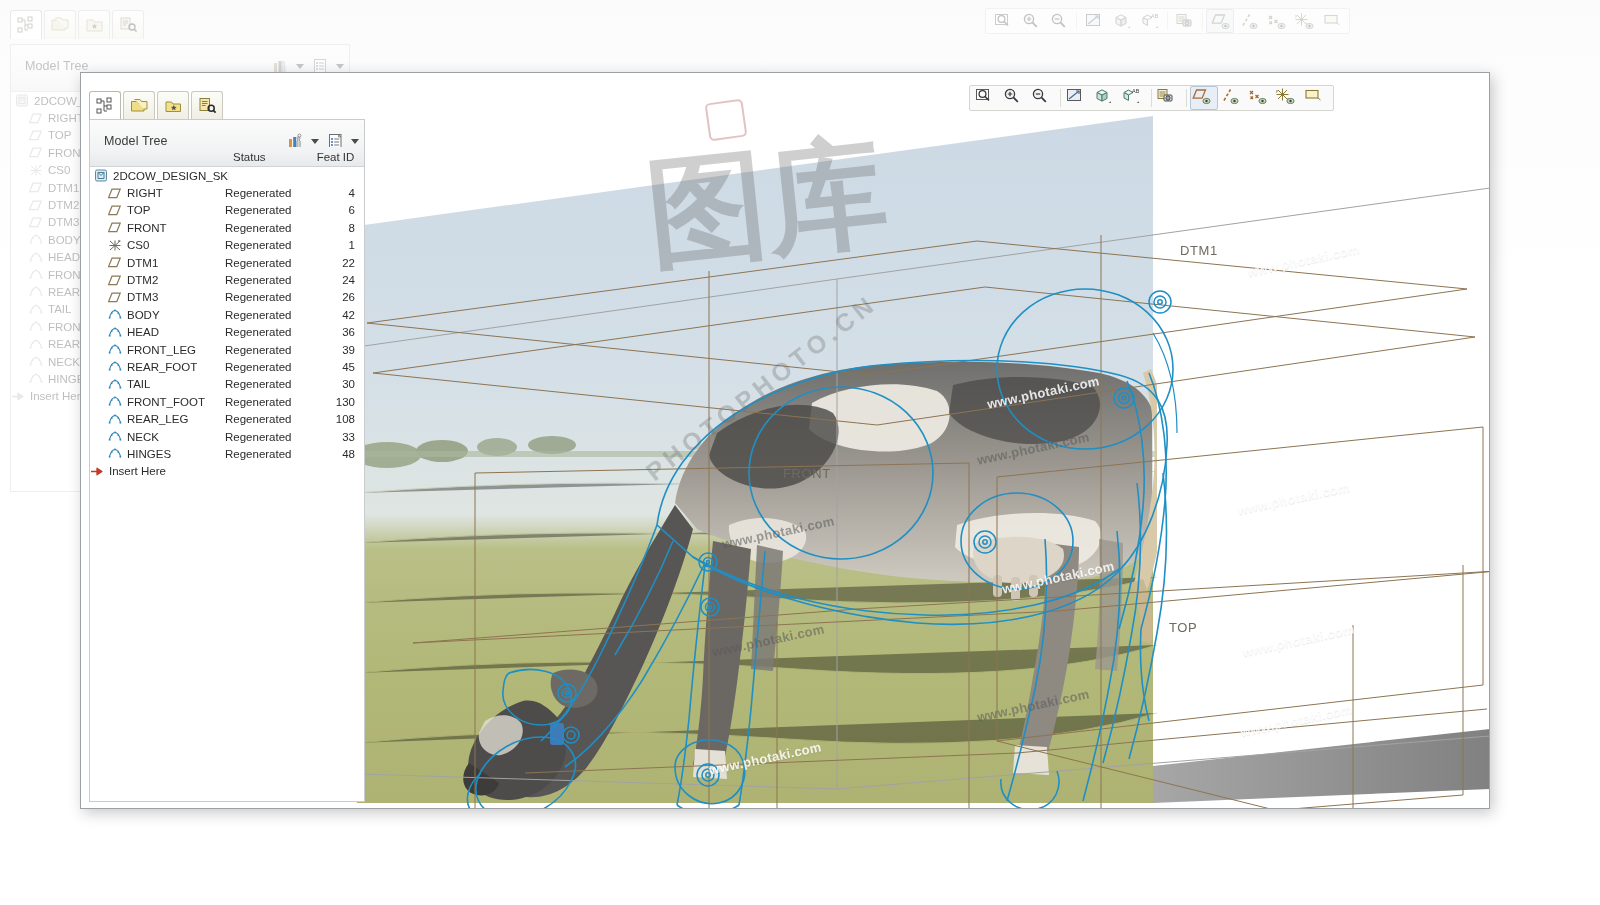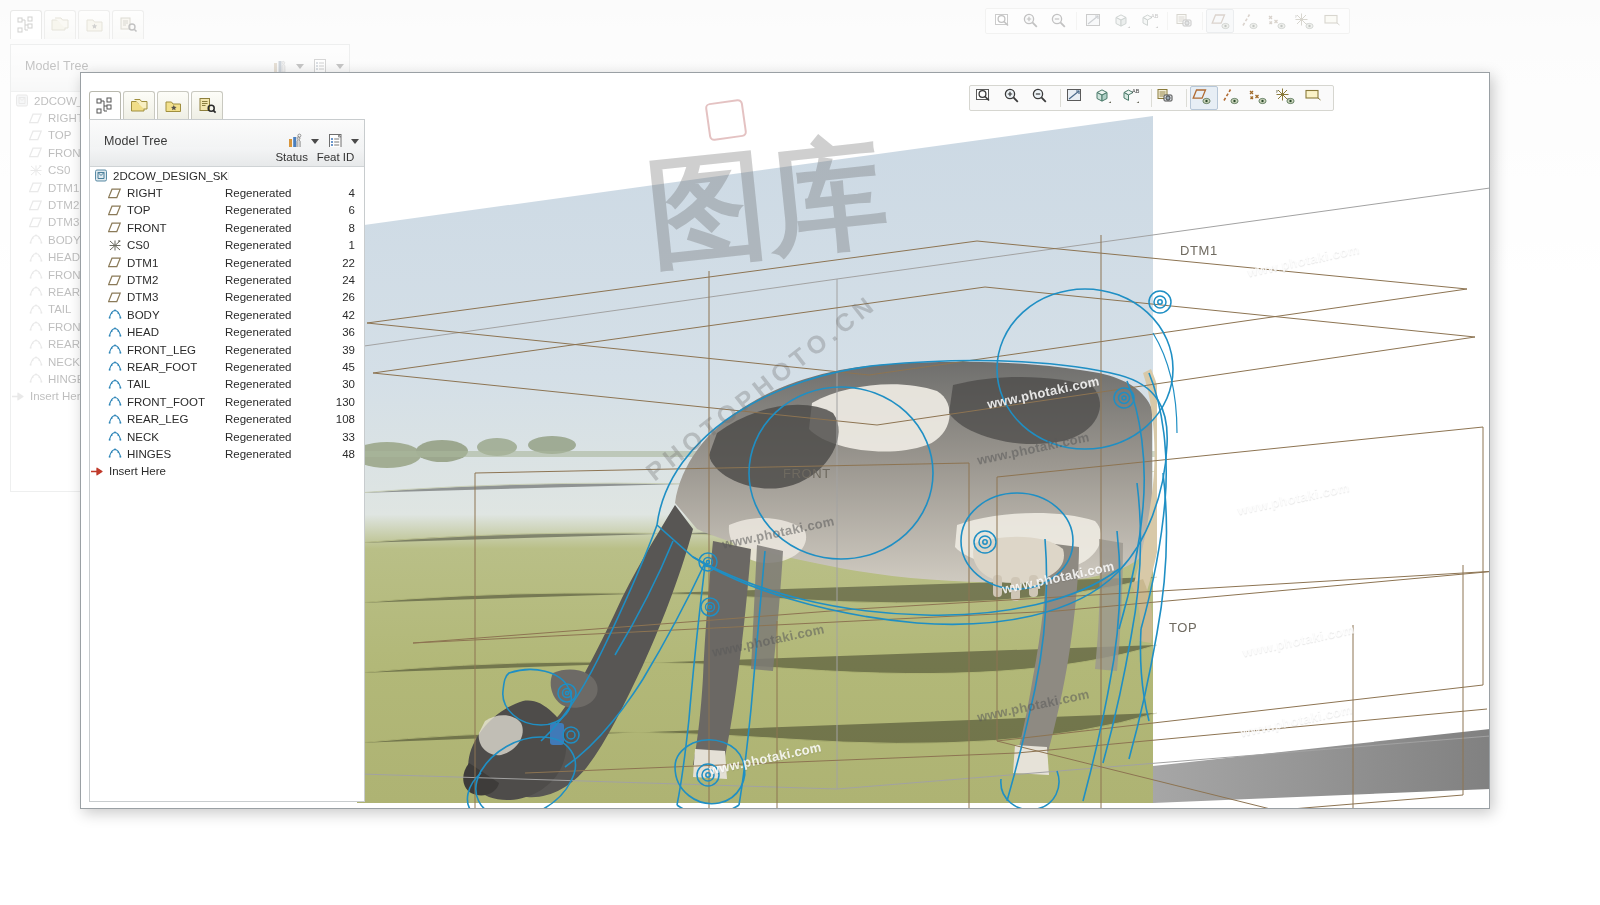--- a/index.html
+++ b/index.html
@@ -49,21 +49,21 @@
     border:1px solid #c8ccce;border-top:none;
     box-sizing:border-box;overflow:hidden;
   }
   .col-head{
     height:19px;display:flex;align-items:center;
     background:linear-gradient(180deg,#f4f5f6,#e7e9ea);
     border-bottom:1px solid #cfd3d5;
     font-size:11.5px;color:#333;
   }
   .col-head .c-name{flex:0 0 135px;}
-  .col-head .c-status{flex:0 0 75px;text-align:right;}
+  .col-head .c-status{flex:0 0 75px;text-align:left;}
   .col-head .c-feat{flex:0 0 55px;text-align:center;padding-right:9px;}
   .col-sep{width:1px;align-self:stretch;background:#cfd3d5;}
 
   .trow{height:17.4px;display:flex;align-items:center;font-size:11.5px;color:#2b2b2b;white-space:nowrap;}
   .trow .c-name{flex:0 0 135px;display:flex;align-items:center;gap:5px;overflow:hidden;}
   .trow .c-status{flex:0 0 75px;color:#2b2b2b;}
   .trow .c-feat{flex:0 0 55px;text-align:right;padding-right:9px;}
   .ticon{width:14px;height:13px;flex:0 0 14px;display:inline-block;}
   .indent{display:inline-block;width:13px;flex:0 0 13px;}
   .root-row .c-name{padding-left:4px;}

